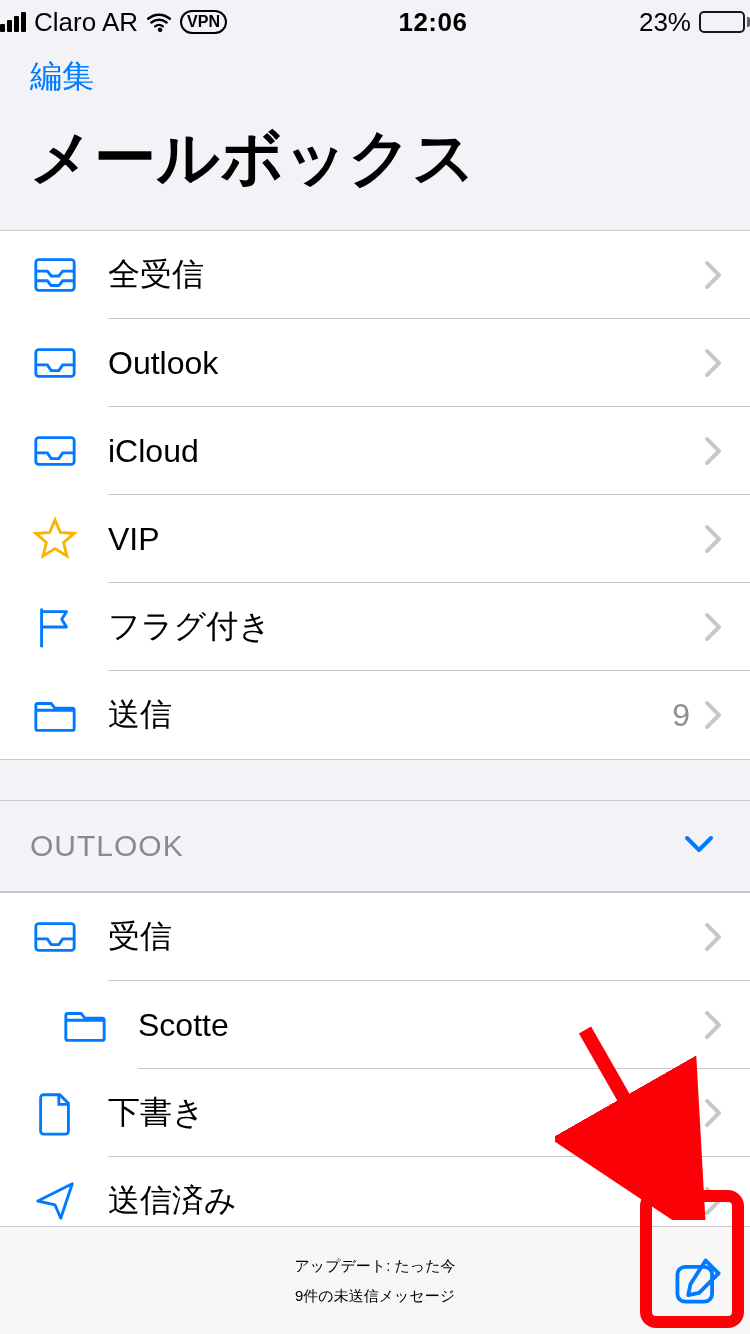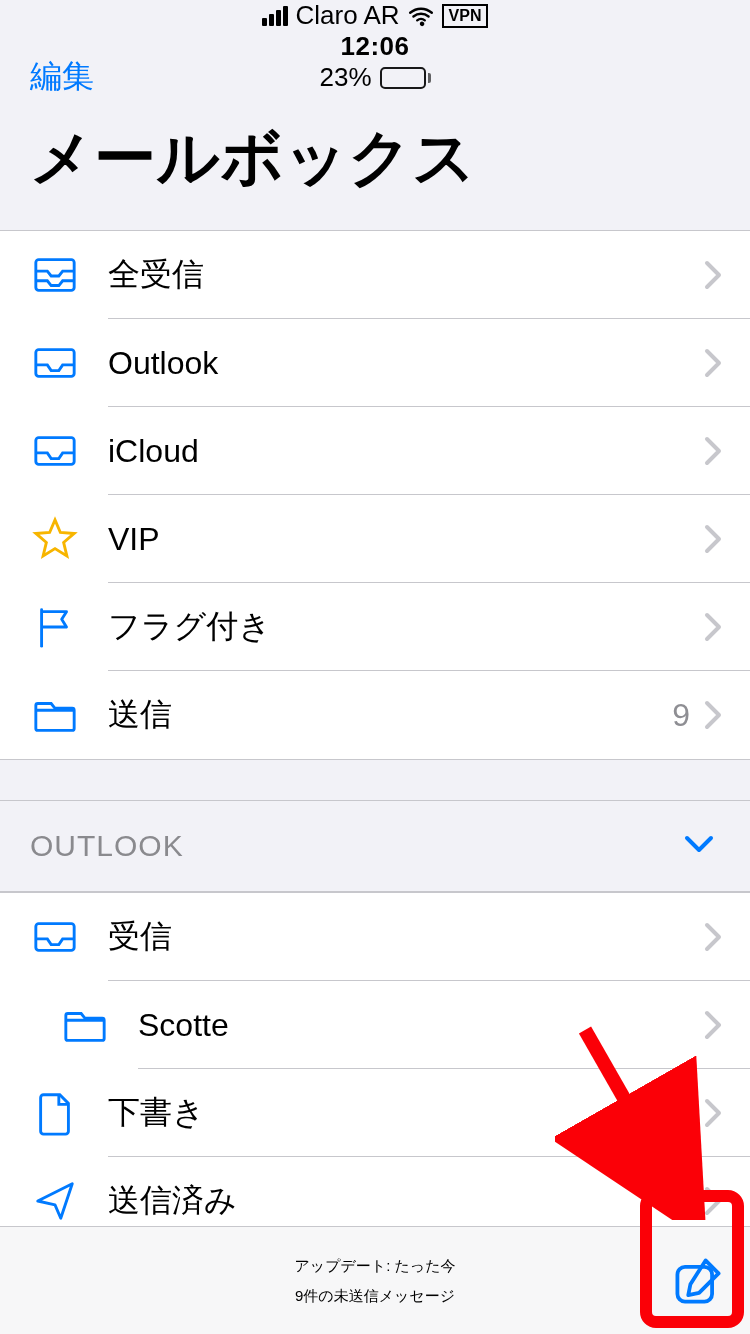--- a/index.html
+++ b/index.html
@@ -12,37 +12,36 @@
     overflow: hidden;
     position: relative;
   }
 
   
   .status-bar {
     height: 44px;
     display: flex;
     align-items: center;
     justify-content: space-between;
-    padding: 0 22px;
+    padding: 0 0;
     font-size: 26px;
     font-weight: 400;
     background: #f2f2f7;
-    flex-direction: column;
   }
   .status-left, .status-right { display: flex; align-items: center; gap: 8px; }
   .status-center { font-weight: 600; letter-spacing: 0.5px; }
   .signal-bars { display: inline-flex; align-items: flex-end; gap: 2px; }
   .signal-bars span { width: 5px; background:#000; border-radius:1px; display:inline-block;}
   .signal-bars span:nth-child(1){height:8px;}
   .signal-bars span:nth-child(2){height:12px;}
   .signal-bars span:nth-child(3){height:16px;}
   .signal-bars span:nth-child(4){height:20px;}
   .wifi-icon svg { width:26px; height:26px; display:block;}
   .vpn-badge {
-    border:2px solid #000; border-radius:0;
+    border:2px solid #000; border-radius:12px;
     font-size:16px; font-weight:600; padding:0 5px; line-height:20px;
   }
   .battery { display:inline-flex; align-items:center; }
   .battery-body {
     width:46px; height:22px; border:2px solid #000; border-radius:5px;
     position:relative; padding:2px; opacity:0.9;
   }
   .battery-fill { height:100%; width:23%; background:#000; border-radius:2px;}
   .battery-cap { width:3px; height:10px; background:#000; border-radius:0 2px 2px 0; margin-left:2px; opacity:0.6;}
 

